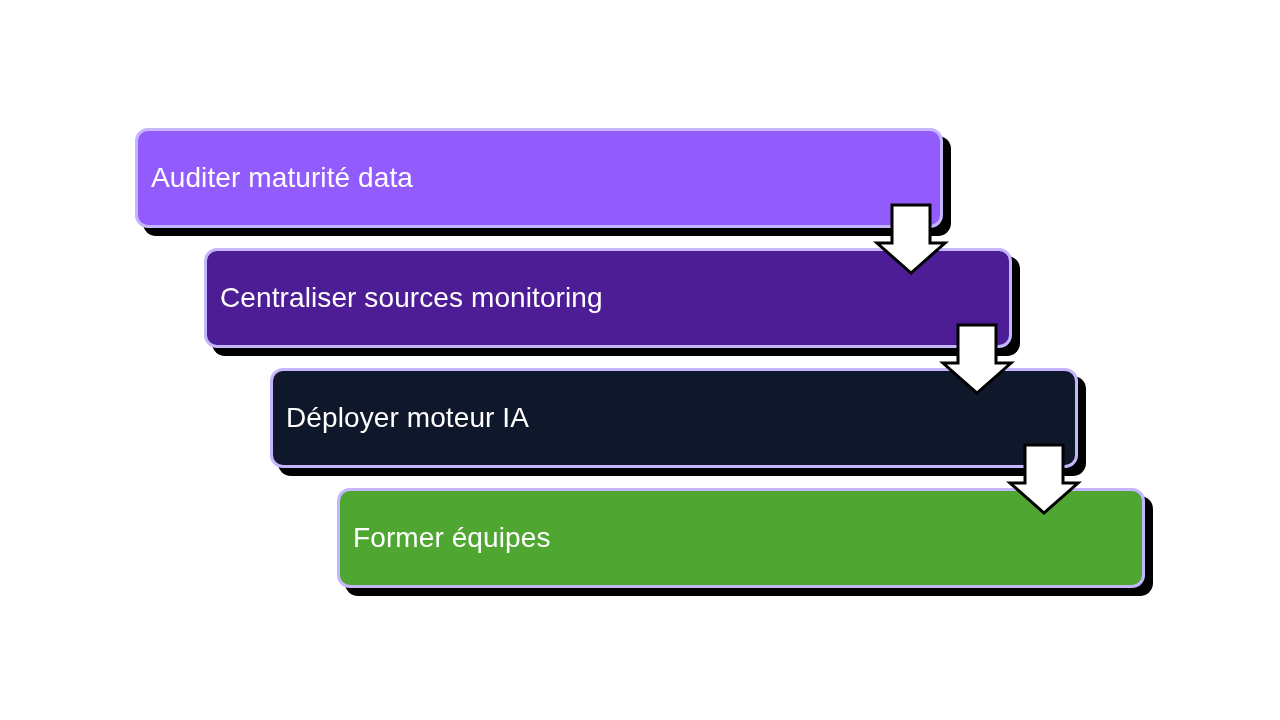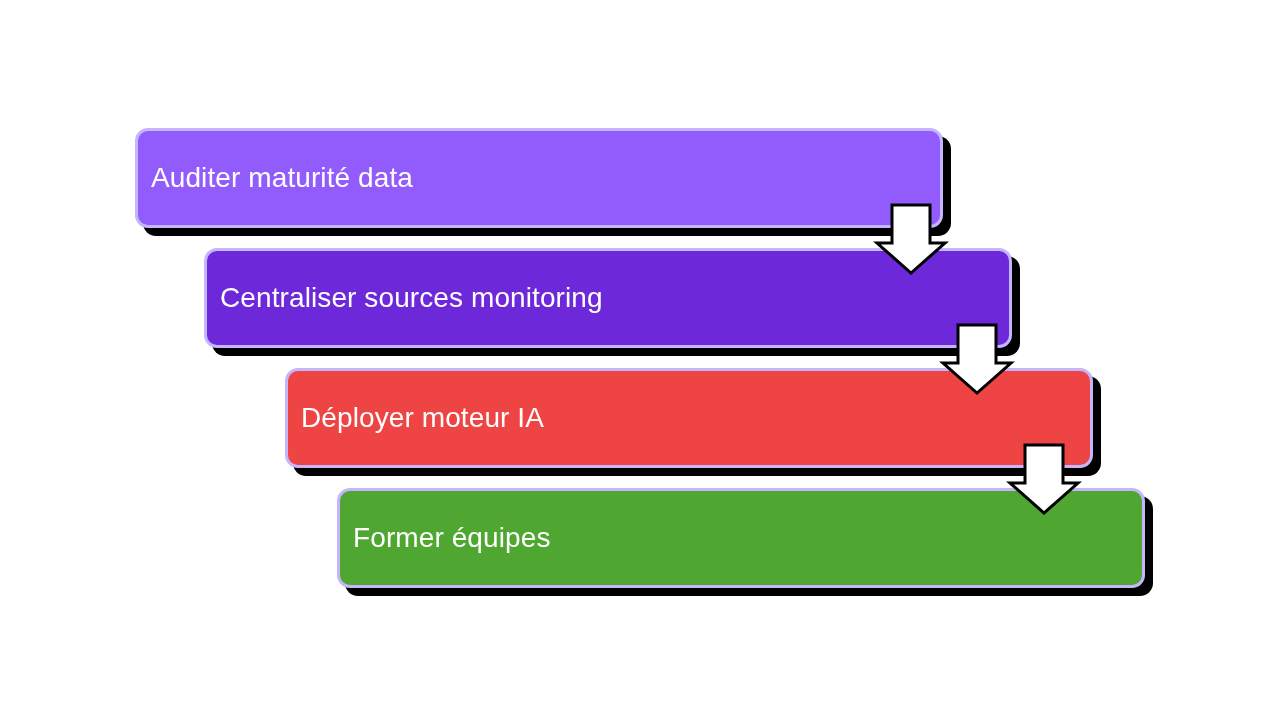--- a/index.html
+++ b/index.html
@@ -49,25 +49,25 @@
 </style>
 </head>
 <body>
 
 <div id="stage">
 
   <div class="step" style="left: 135px; top: 128px; width: 808px; height: 100px; background: rgb(145, 92, 251);">
     <span class="step-label">Auditer maturité data</span>
   </div>
 
-  <div class="step" style="left: 204px; top: 248px; width: 808px; height: 100px; background: #6d28d9;">
+  <div class="step" style="left: 204px; top: 248px; width: 808px; height: 100px; background: #4c1d95;">
     <span class="step-label">Centraliser sources monitoring</span>
   </div>
 
-  <div class="step" style="left: 285px; top: 368px; width: 808px; height: 100px; background: #ef4444;">
+  <div class="step" style="left: 270px; top: 368px; width: 808px; height: 100px; background: #0f172a;">
     <span class="step-label">Déployer moteur IA</span>
   </div>
 
   <div class="step" style="left: 337px; top: 488px; width: 808px; height: 100px; background: rgb(79, 166, 49);">
     <span class="step-label">Former équipes</span>
   </div>
 
   <svg id="arrows" viewBox="0 0 1280 720">
       <polygon points="892,205 930,205 930,243 945,243 911,273 877,243 892,243"></polygon>
       <polygon points="958,325 996,325 996,363 1011,363 977,393 943,363 958,363"></polygon>

